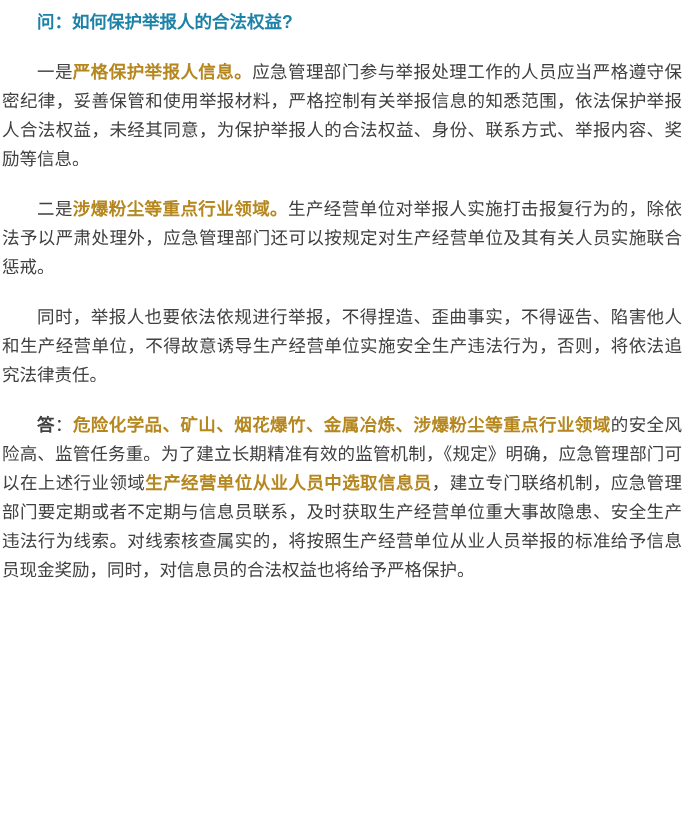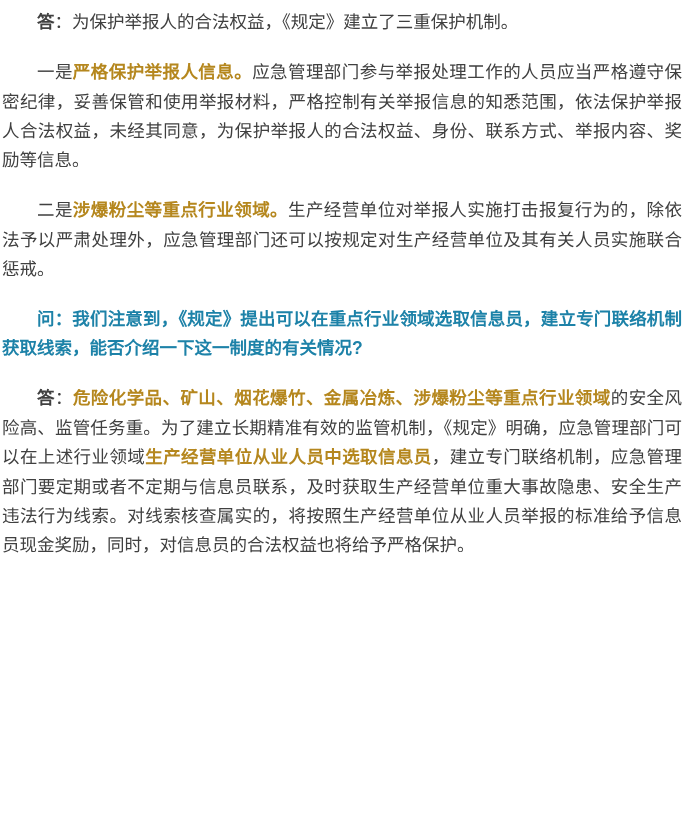--- a/index.html
+++ b/index.html
@@ -34,34 +34,33 @@
     color: var(--body_color, #404040);
     font-weight: bold;
   }
   .run-plain {
     color: var(--body_color, #404040);
     font-weight: normal;
   }
   .run-highlight {
     color: var(--highlight_color, #b5871e);
     font-weight: bold;
-    font-family: Liberation Mono, monospace;
   }
 </style>
 </head>
 <body>
 
 <div class="article">
 
+  <p class="para"><span class="run-question">问：如何保护举报人的合法权益?</span></p>
 
-  <p class="para"><span class="run-label">答</span><span class="run-plain">：为保护举报人的合法权益，《规定》建立了三重保护机制。</span></p>
 
   <p class="para"><span class="run-plain">一是</span><span class="run-highlight">严格保护举报人信息。</span><span class="run-plain">应急管理部门参与举报处理工作的人员应当严格遵守保密纪律，妥善保管和使用举报材料，严格控制有关举报信息的知悉范围，依法保护举报人合法权益，未经其同意，为保护举报人的合法权益、身份、联系方式、举报内容、奖励等信息。</span></p>
 
   <p class="para"><span class="run-plain">二是</span><span class="run-highlight">涉爆粉尘等重点行业领域。</span><span class="run-plain">生产经营单位对举报人实施打击报复行为的，除依法予以严肃处理外，应急管理部门还可以按规定对生产经营单位及其有关人员实施联合惩戒。</span></p>
 
 
+  <p class="para"><span class="run-plain">同时，举报人也要依法依规进行举报，不得捏造、歪曲事实，不得诬告、陷害他人和生产经营单位，不得故意诱导生产经营单位实施安全生产违法行为，否则，将依法追究法律责任。</span></p>
 
-  <p class="para"><span class="run-question">问：我们注意到，《规定》提出可以在重点行业领域选取信息员，建立专门联络机制获取线索，能否介绍一下这一制度的有关情况?</span></p>
 
   <p class="para"><span class="run-label">答</span><span class="run-plain">：</span><span class="run-highlight">危险化学品、矿山、烟花爆竹、金属冶炼、涉爆粉尘等重点行业领域</span><span class="run-plain">的安全风险高、监管任务重。为了建立长期精准有效的监管机制，《规定》明确，应急管理部门可以在上述行业领域</span><span class="run-highlight">生产经营单位从业人员中选取信息员</span><span class="run-plain">，建立专门联络机制，应急管理部门要定期或者不定期与信息员联系，及时获取生产经营单位重大事故隐患、安全生产违法行为线索。对线索核查属实的，将按照生产经营单位从业人员举报的标准给予信息员现金奖励，同时，对信息员的合法权益也将给予严格保护。</span></p>
 
 </div>
 
 </body></html>

